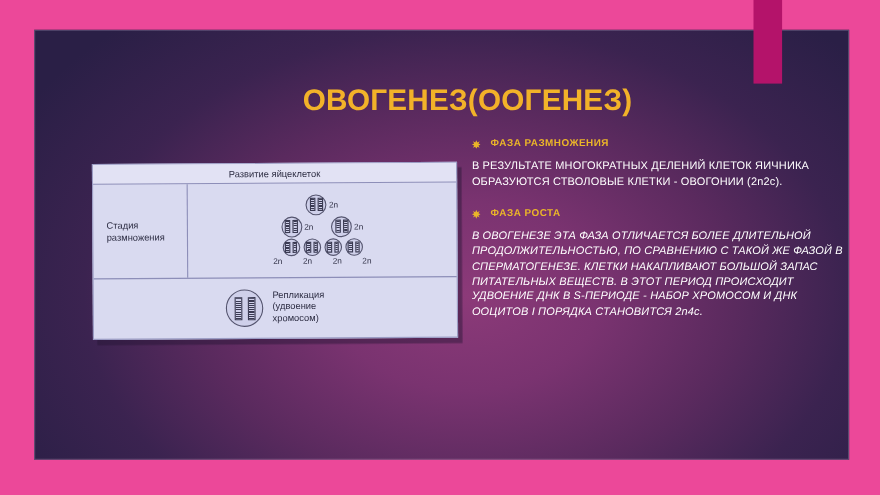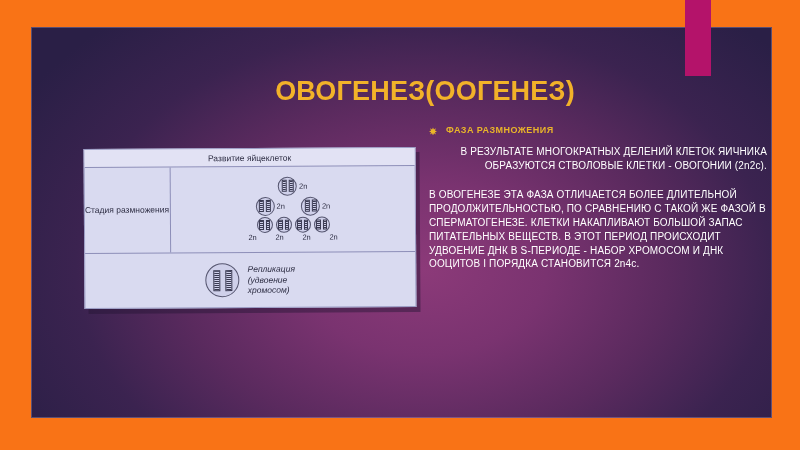--- a/index.html
+++ b/index.html
@@ -12,21 +12,21 @@
     width: 800px;
     height: 450px;
     overflow: hidden;
     font-family: "Liberation Sans", sans-serif;
   }
 
   #slide-root {
     position: relative;
     width: 800px;
     height: 450px;
-    background: #f97316;
+    background: #ec4899;
   }
 
   
   .slide-surface {
     position: absolute;
     left: 31px;
     top: 27px;
     width: 741px;
     height: 391px;
     background:
@@ -115,21 +115,21 @@
     display: flex;
     flex: 1 1 auto;
     border-bottom: 1px solid #8d8eb8;
   }
   .fig-row:last-child { border-bottom: none; }
   .fig-row.row-growth { flex: 0 0 54px; }
   .fig-cell {
     border-right: 1px solid #8d8eb8;
     display: flex;
     align-items: center;
-    padding: 0 0;
+    padding: 0 12px;
     font-size: 8.5px;
     color: #2c2c42;
     line-height: 1.25;
     box-sizing: border-box;
   }
   .fig-cell:last-child { border-right: none; }
   .cell-stage { flex: 0 0 86px; }
   .cell-mid {
     flex: 1 1 auto;
     justify-content: center;
@@ -187,23 +187,21 @@
   }
   .ploidy-row {
     display: flex;
     justify-content: center;
     gap: 9px;
     margin-top: -1px;
   }
   .ploidy-row .ploidy { width: 18px; text-align: center; }
   .repl-group {
     display: flex;
-    align-items: center;
     gap: 8px;
-    font-style: italic;
   }
   .repl-label {
     font-size: 8.5px;
     color: #2c2c42;
     line-height: 1.22;
   }
 
   
   .text-col {
     position: absolute;
@@ -238,22 +236,22 @@
     letter-spacing: 0.45px;
     line-height: 1.2;
   }
   .para {
     font-size: 10px;
     line-height: 1.38;
     color: #ffffff;
     margin: 0 0 14px 0;
     letter-spacing: 0.15px;
   }
-  .para.tight { margin-bottom: 16px; text-align: right; }
-  .para.block3 { margin-bottom: 2px; }
+  .para.tight { margin-bottom: 16px; }
+  .para.block3 { margin-bottom: 2px; font-style: italic; }
 </style>
 </head>
 <body>
 
 <div id="slide-root">
 
   <div class="slide-surface">
 
     <div class="slide-title">ОВОГЕНЕЗ(ООГЕНЕЗ)</div>
 
@@ -343,20 +341,24 @@
     </div>
 
     <div class="text-col">
 
       <div class="bullet-head">
         <span class="bullet-diamond"></span>
         <span class="bullet-title">ФАЗА РАЗМНОЖЕНИЯ</span>
       </div>
       <p class="para tight">В РЕЗУЛЬТАТЕ МНОГОКРАТНЫХ ДЕЛЕНИЙ КЛЕТОК ЯИЧНИКА ОБРАЗУЮТСЯ СТВОЛОВЫЕ КЛЕТКИ - ОВОГОНИИ (2n2c).</p>
 
+      <div class="bullet-head">
+        <span class="bullet-diamond"></span>
+        <span class="bullet-title">ФАЗА РОСТА</span>
+      </div>
 
       <p class="para block3">В ОВОГЕНЕЗЕ ЭТА ФАЗА ОТЛИЧАЕТСЯ БОЛЕЕ ДЛИТЕЛЬНОЙ ПРОДОЛЖИТЕЛЬНОСТЬЮ, ПО СРАВНЕНИЮ С ТАКОЙ ЖЕ ФАЗОЙ В СПЕРМАТОГЕНЕЗЕ. КЛЕТКИ НАКАПЛИВАЮТ БОЛЬШОЙ ЗАПАС ПИТАТЕЛЬНЫХ ВЕЩЕСТВ. В ЭТОТ ПЕРИОД ПРОИСХОДИТ УДВОЕНИЕ ДНК В S-ПЕРИОДЕ - НАБОР ХРОМОСОМ И ДНК ООЦИТОВ I ПОРЯДКА СТАНОВИТСЯ 2n4c.</p>
 
     </div>
 
   </div>
 
   <div class="accent-bar"></div>
 
 </div>

